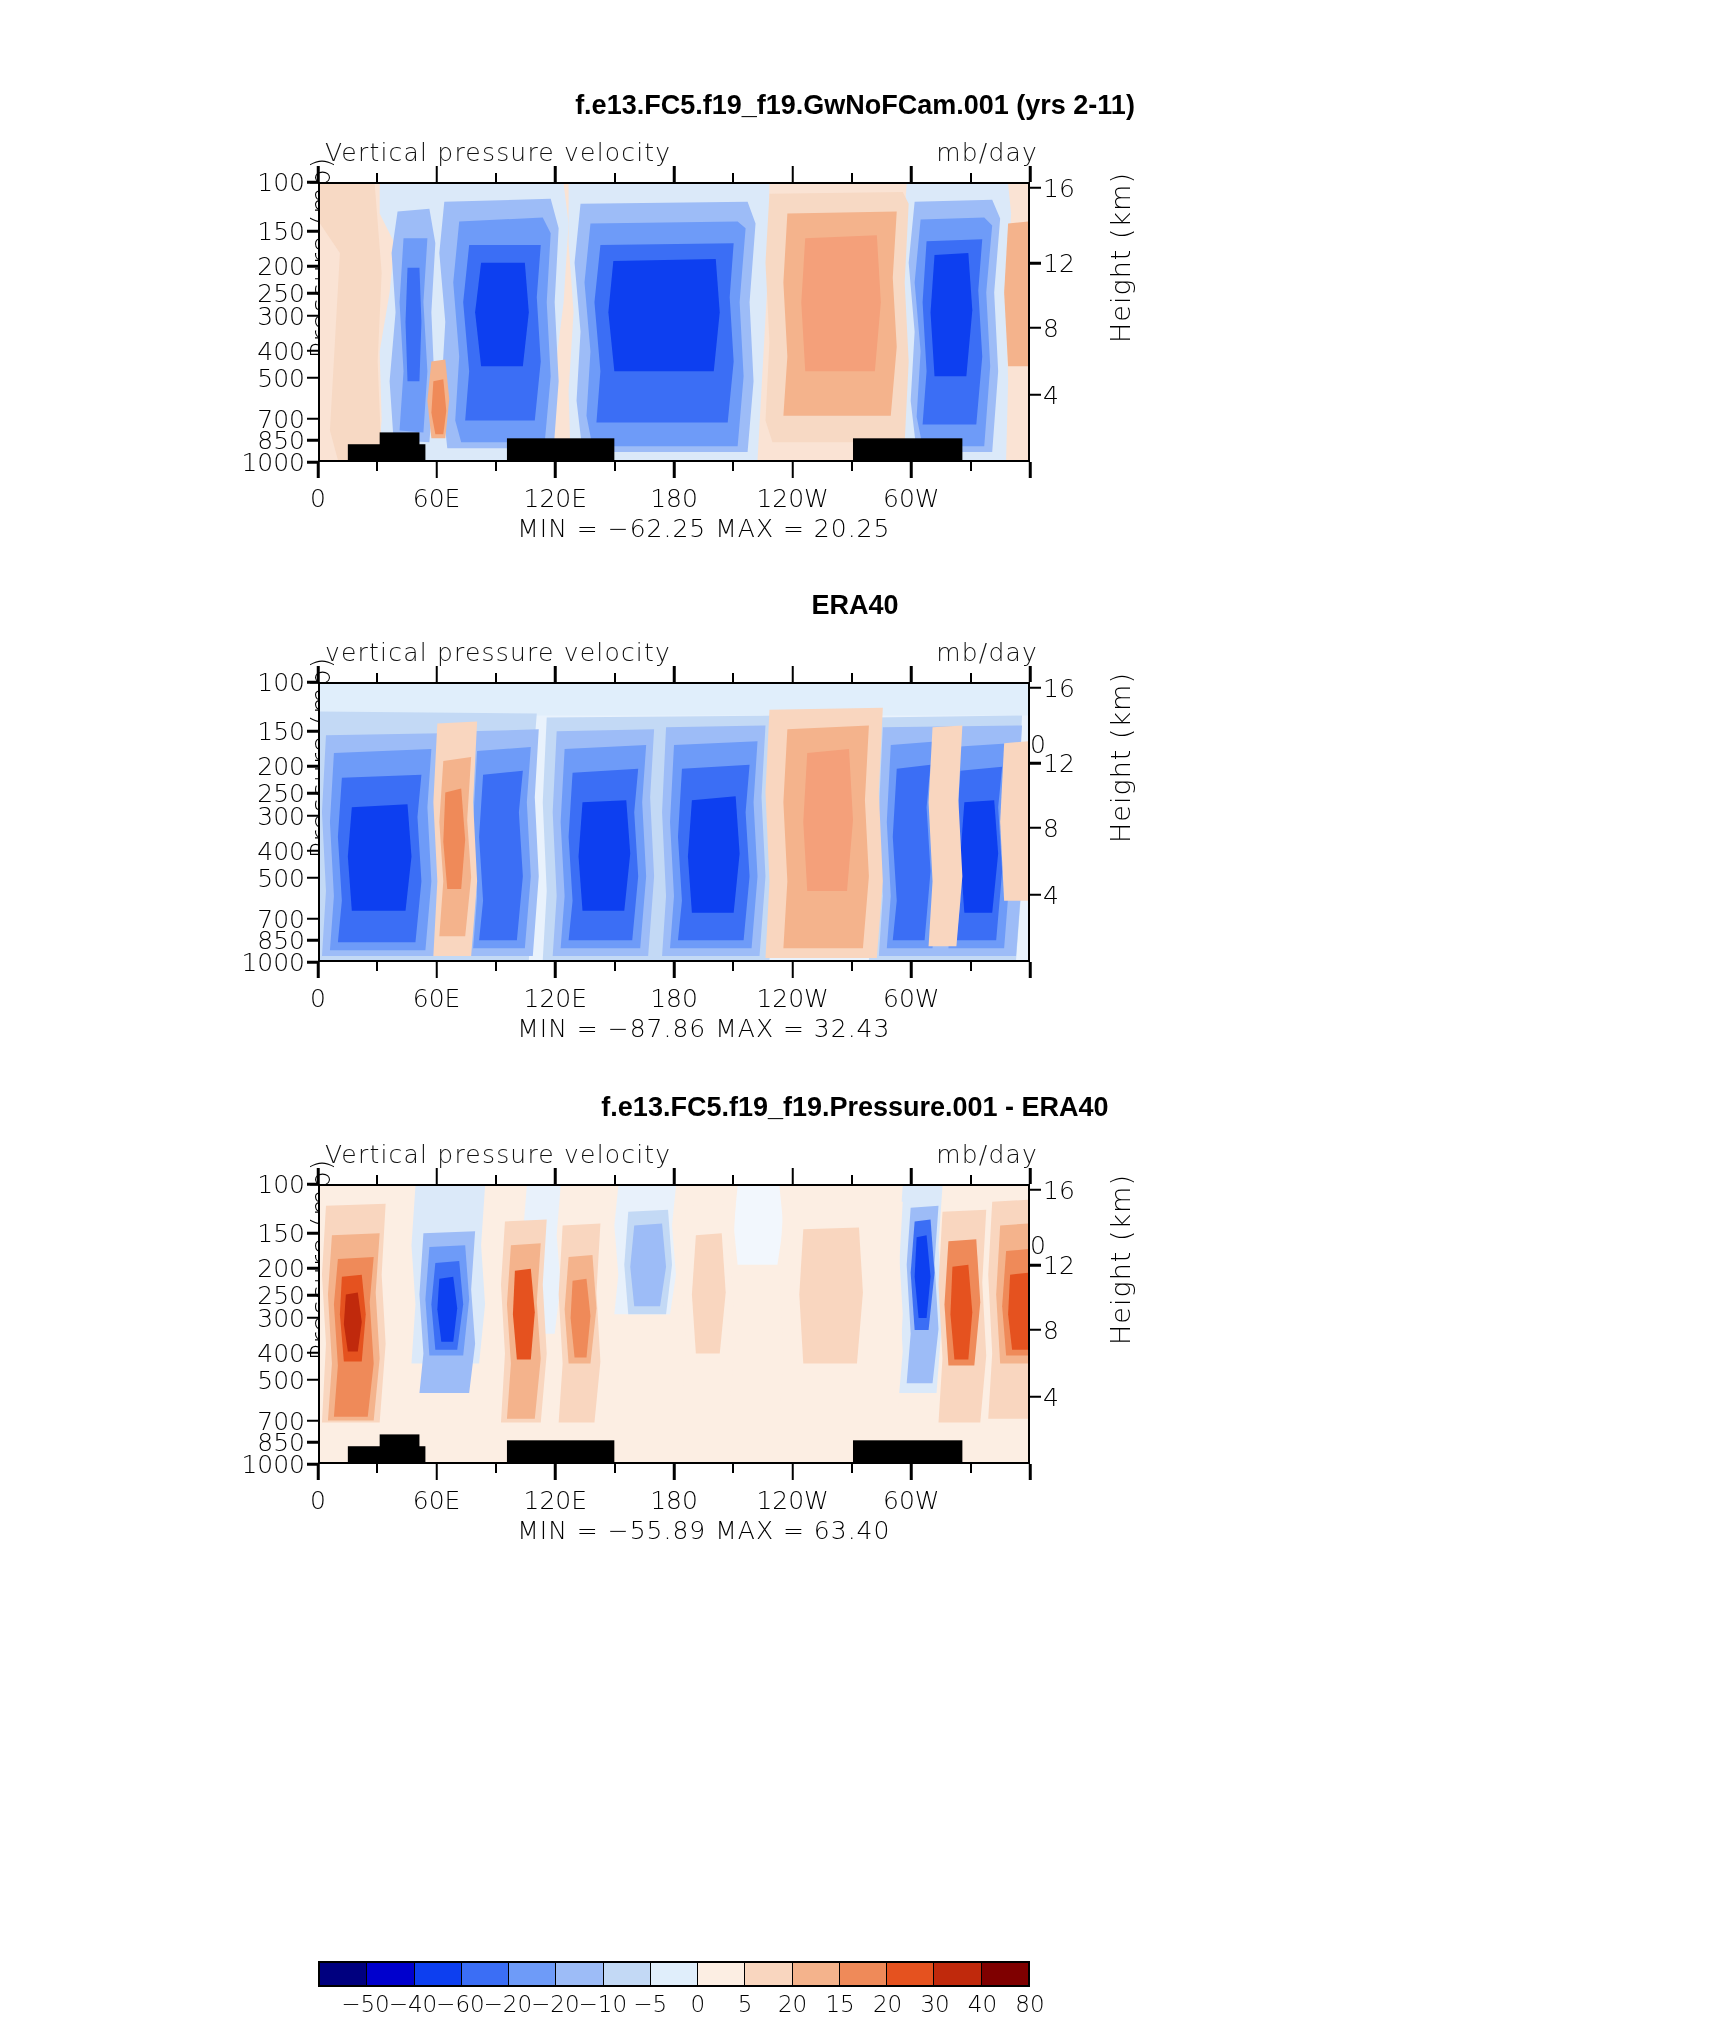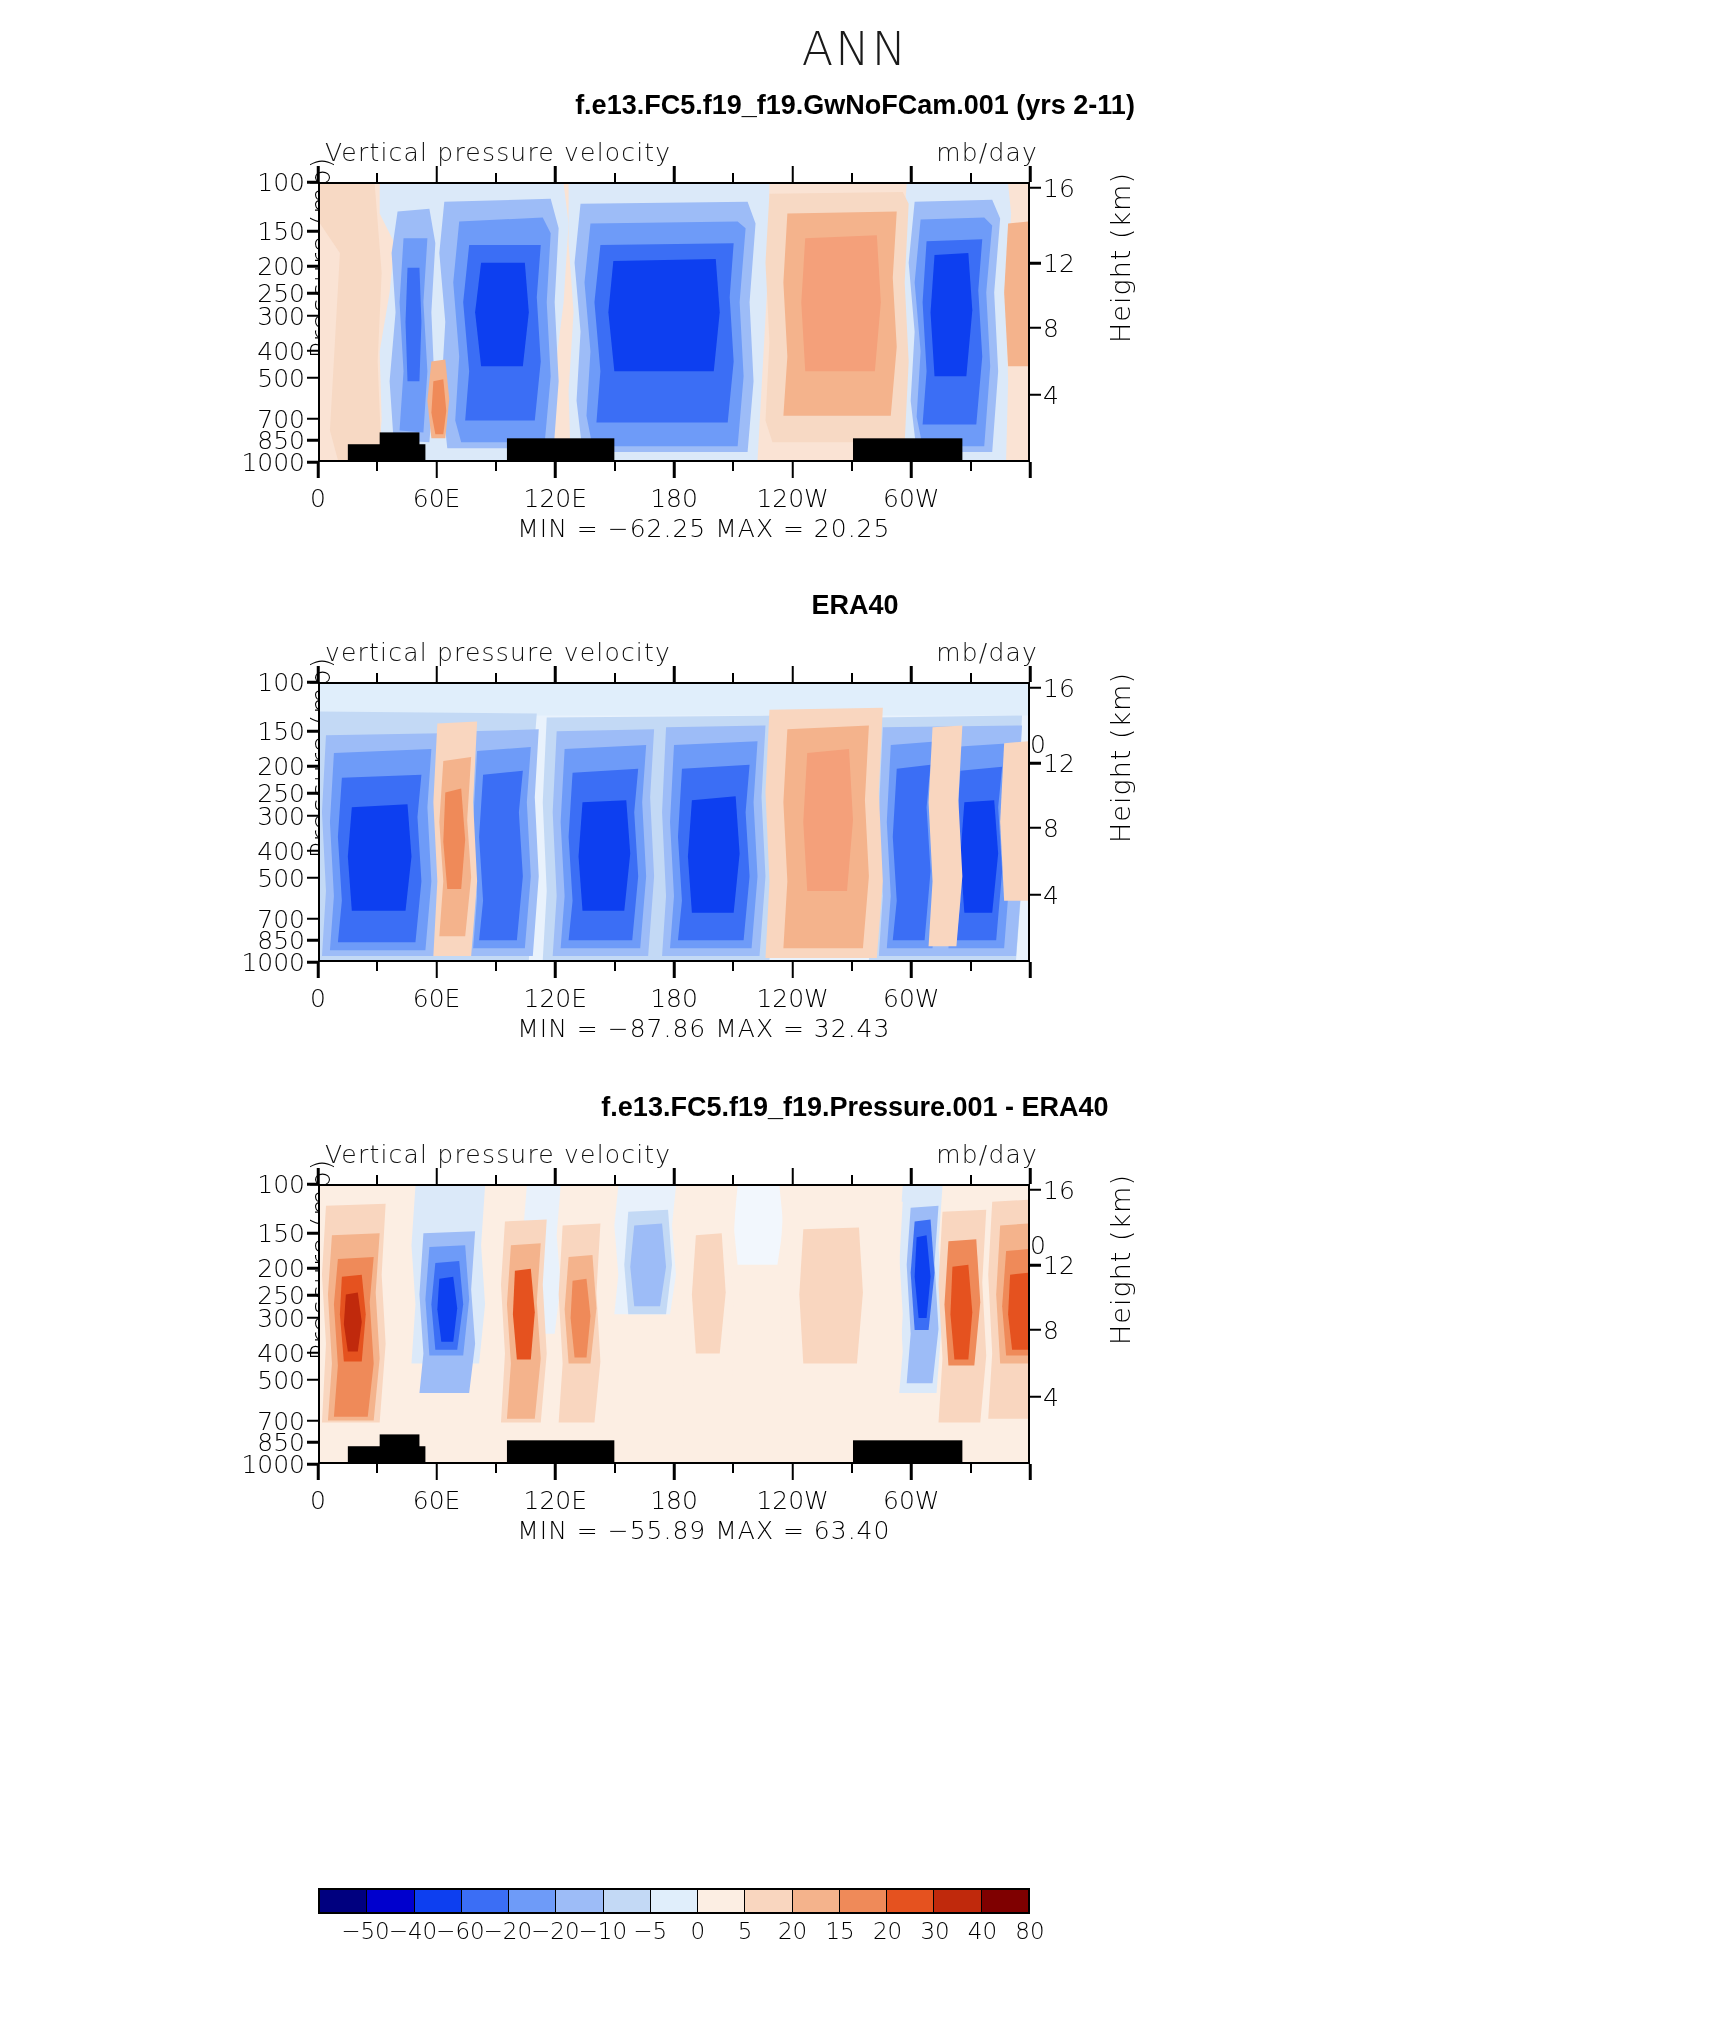--- a/index.html
+++ b/index.html
@@ -67,21 +67,20 @@
   .cbar .seg:last-child{border-right:none;}
   .cbar-lab{position:absolute;top:30px;transform:translateX(-50%);
     font-family:"DejaVu Sans",sans-serif;font-weight:300;font-size:25px;white-space:nowrap;}
   .cbar-lab.small{font-size:23px;}
 </style>
 </head>
 <body>
 
 <div class="page">
 
-  <div class="main-title">ANN</div>
 
   <div class="panel" style="top:90px;">
     <div class="panel-title">f.e13.FC5.f19_f19.GwNoFCam.001 (yrs 2-11)</div>
     <div class="sub-left">Vertical pressure velocity</div>
     <div class="sub-right">mb/day</div>
 
     <div class="plot-wrap">
       <div class="ylab">Pressure (mb)</div>
       <div class="ylab-right">Height (km)</div>
       <div class="plot-frame">
@@ -488,21 +487,21 @@
       <div class="xtick" style="left:83.33%;">60W</div>
       <div class="xtickmark minor" style="left:91.66%;"></div>
       <div class="xtickmark minor top" style="left:91.66%;"></div>
       <div class="xtickmark" style="left:100%;"></div>
       <div class="xtickmark top" style="left:100%;"></div>
 
       <div class="minmax">MIN =  −55.89   MAX =   63.40</div>
     </div>
   </div>
 
-  <div class="cbar-wrap" style="top:1888px;">
+  <div class="cbar-wrap" style="top:1961px;">
     <div class="cbar">
       <div class="seg" style="background:#00007f"></div>
       <div class="seg" style="background:#0000cd"></div>
       <div class="seg" style="background:#0d3ff0"></div>
       <div class="seg" style="background:#3b6ef5"></div>
       <div class="seg" style="background:#6e9bf8"></div>
       <div class="seg" style="background:#9dbcf7"></div>
       <div class="seg" style="background:#c3d9f5"></div>
       <div class="seg" style="background:#e0eefb"></div>
       <div class="seg" style="background:#fceee3"></div>

